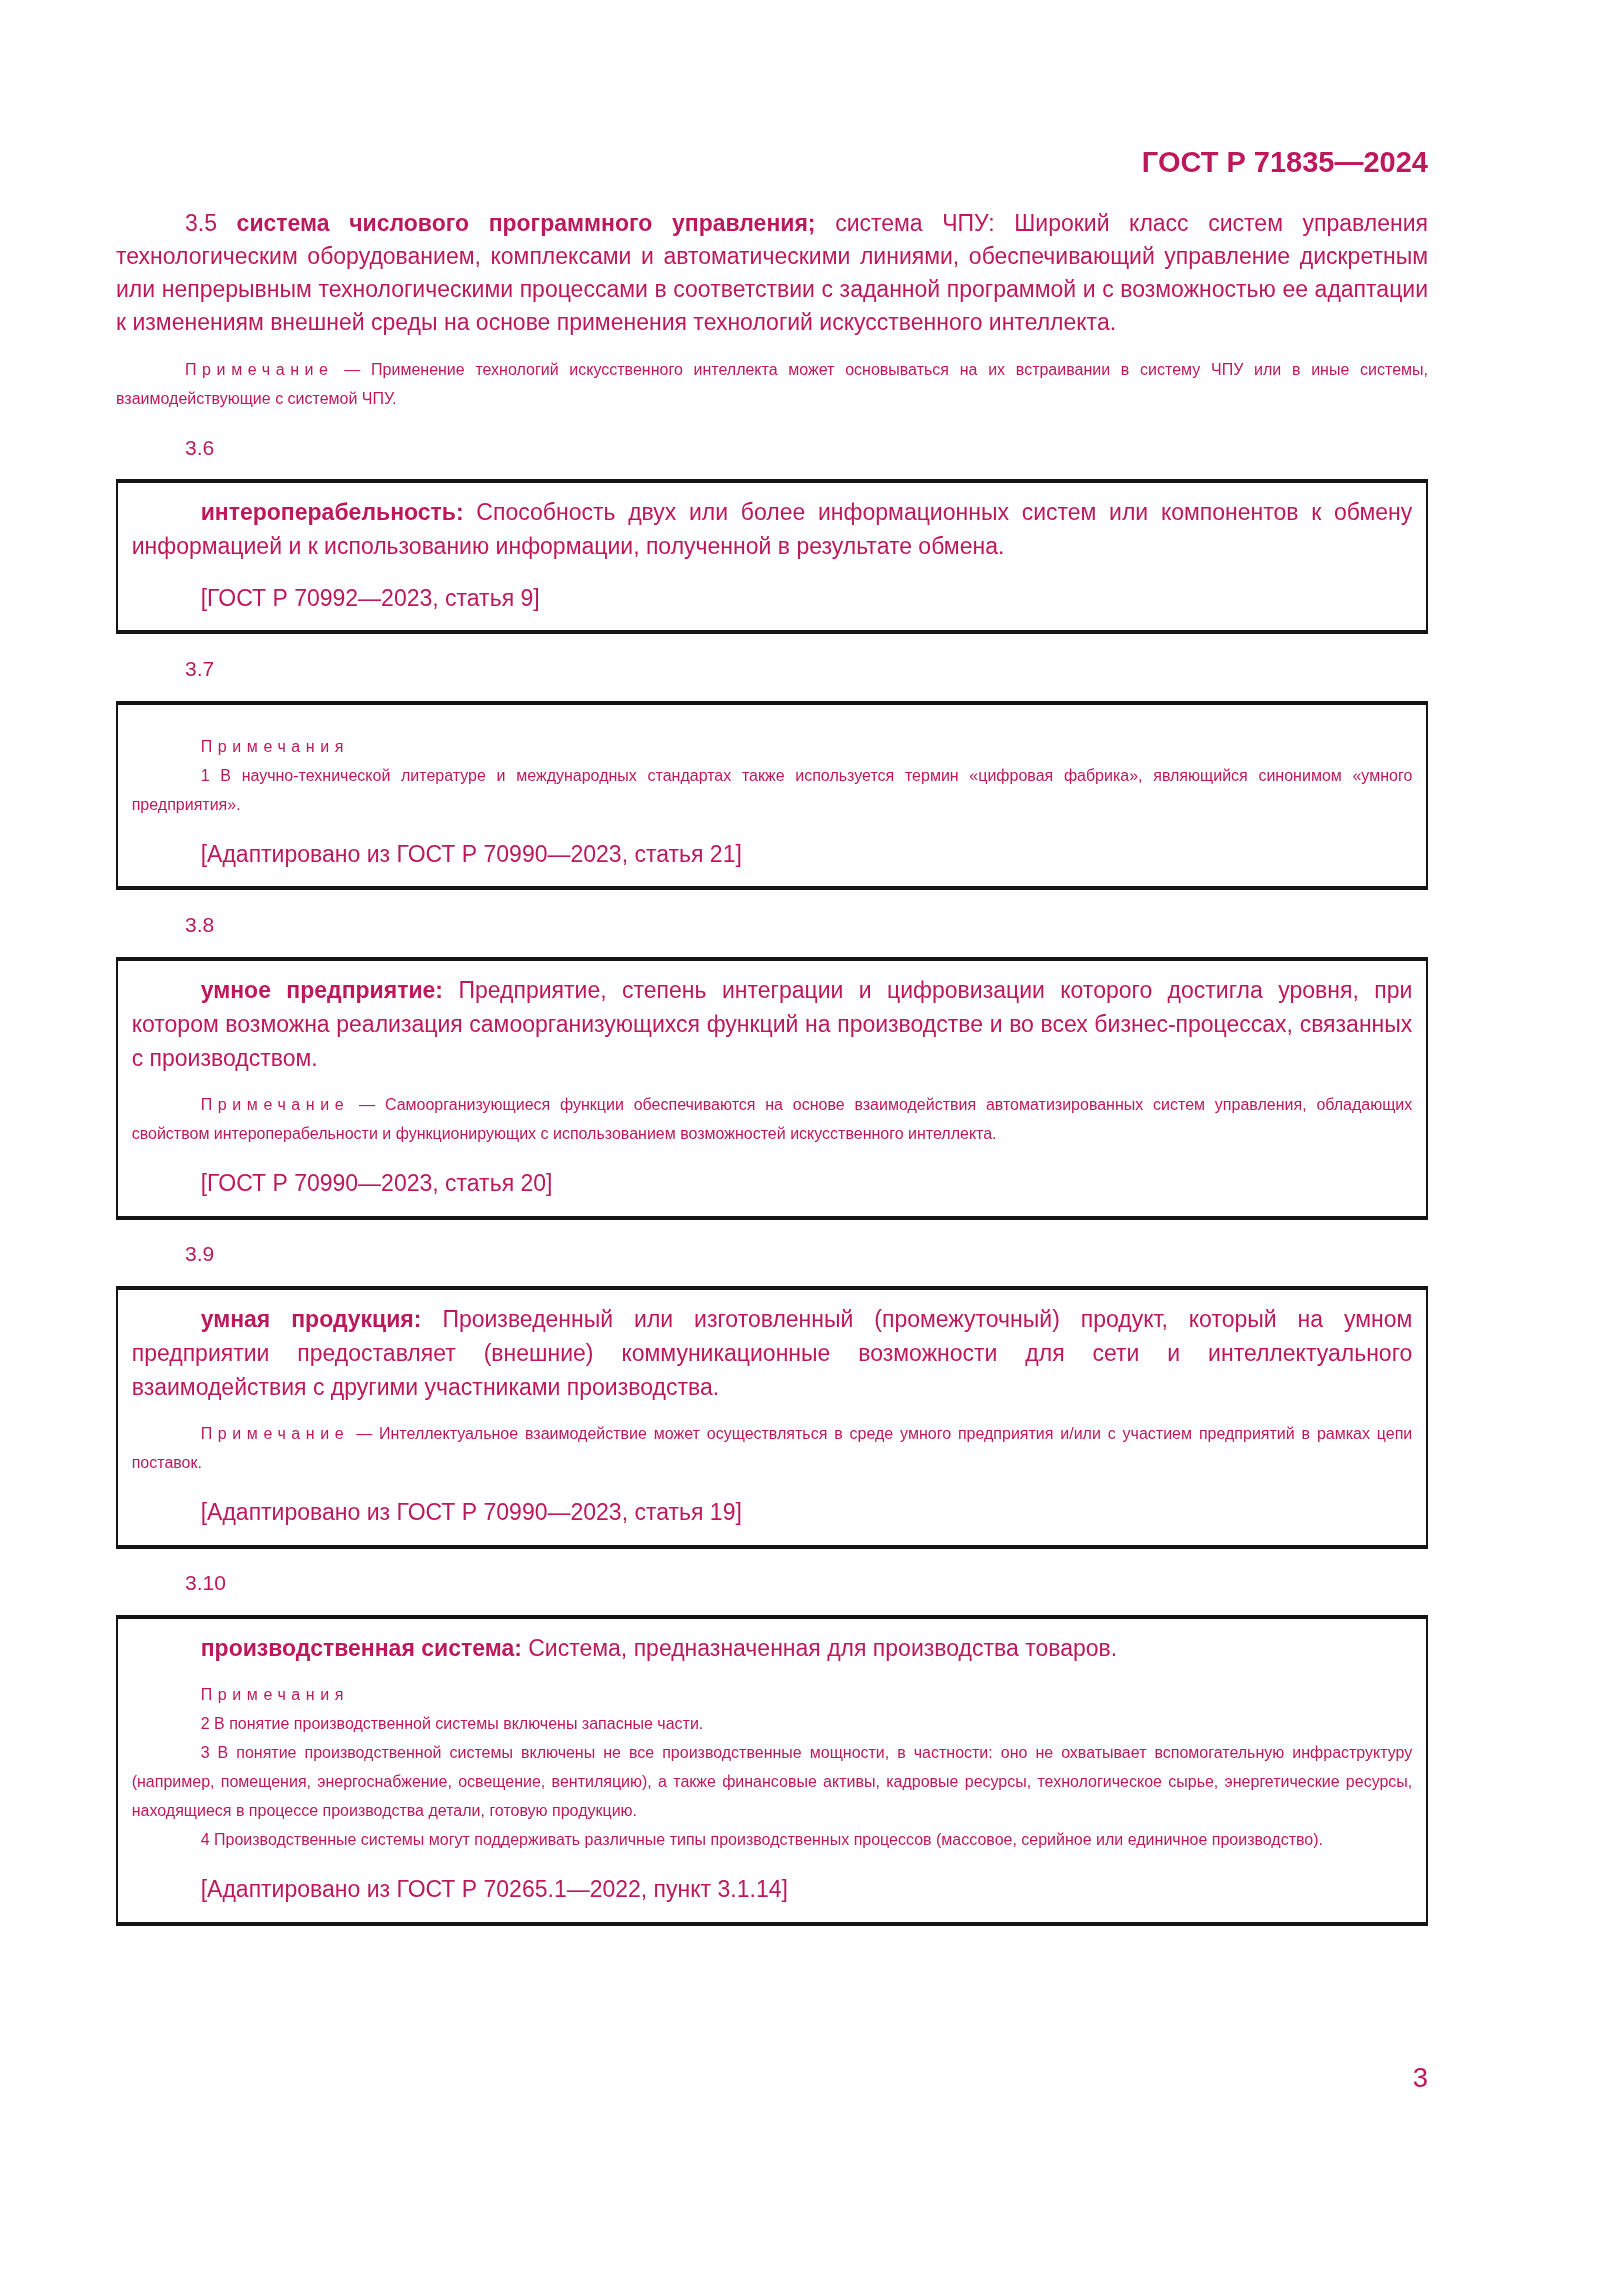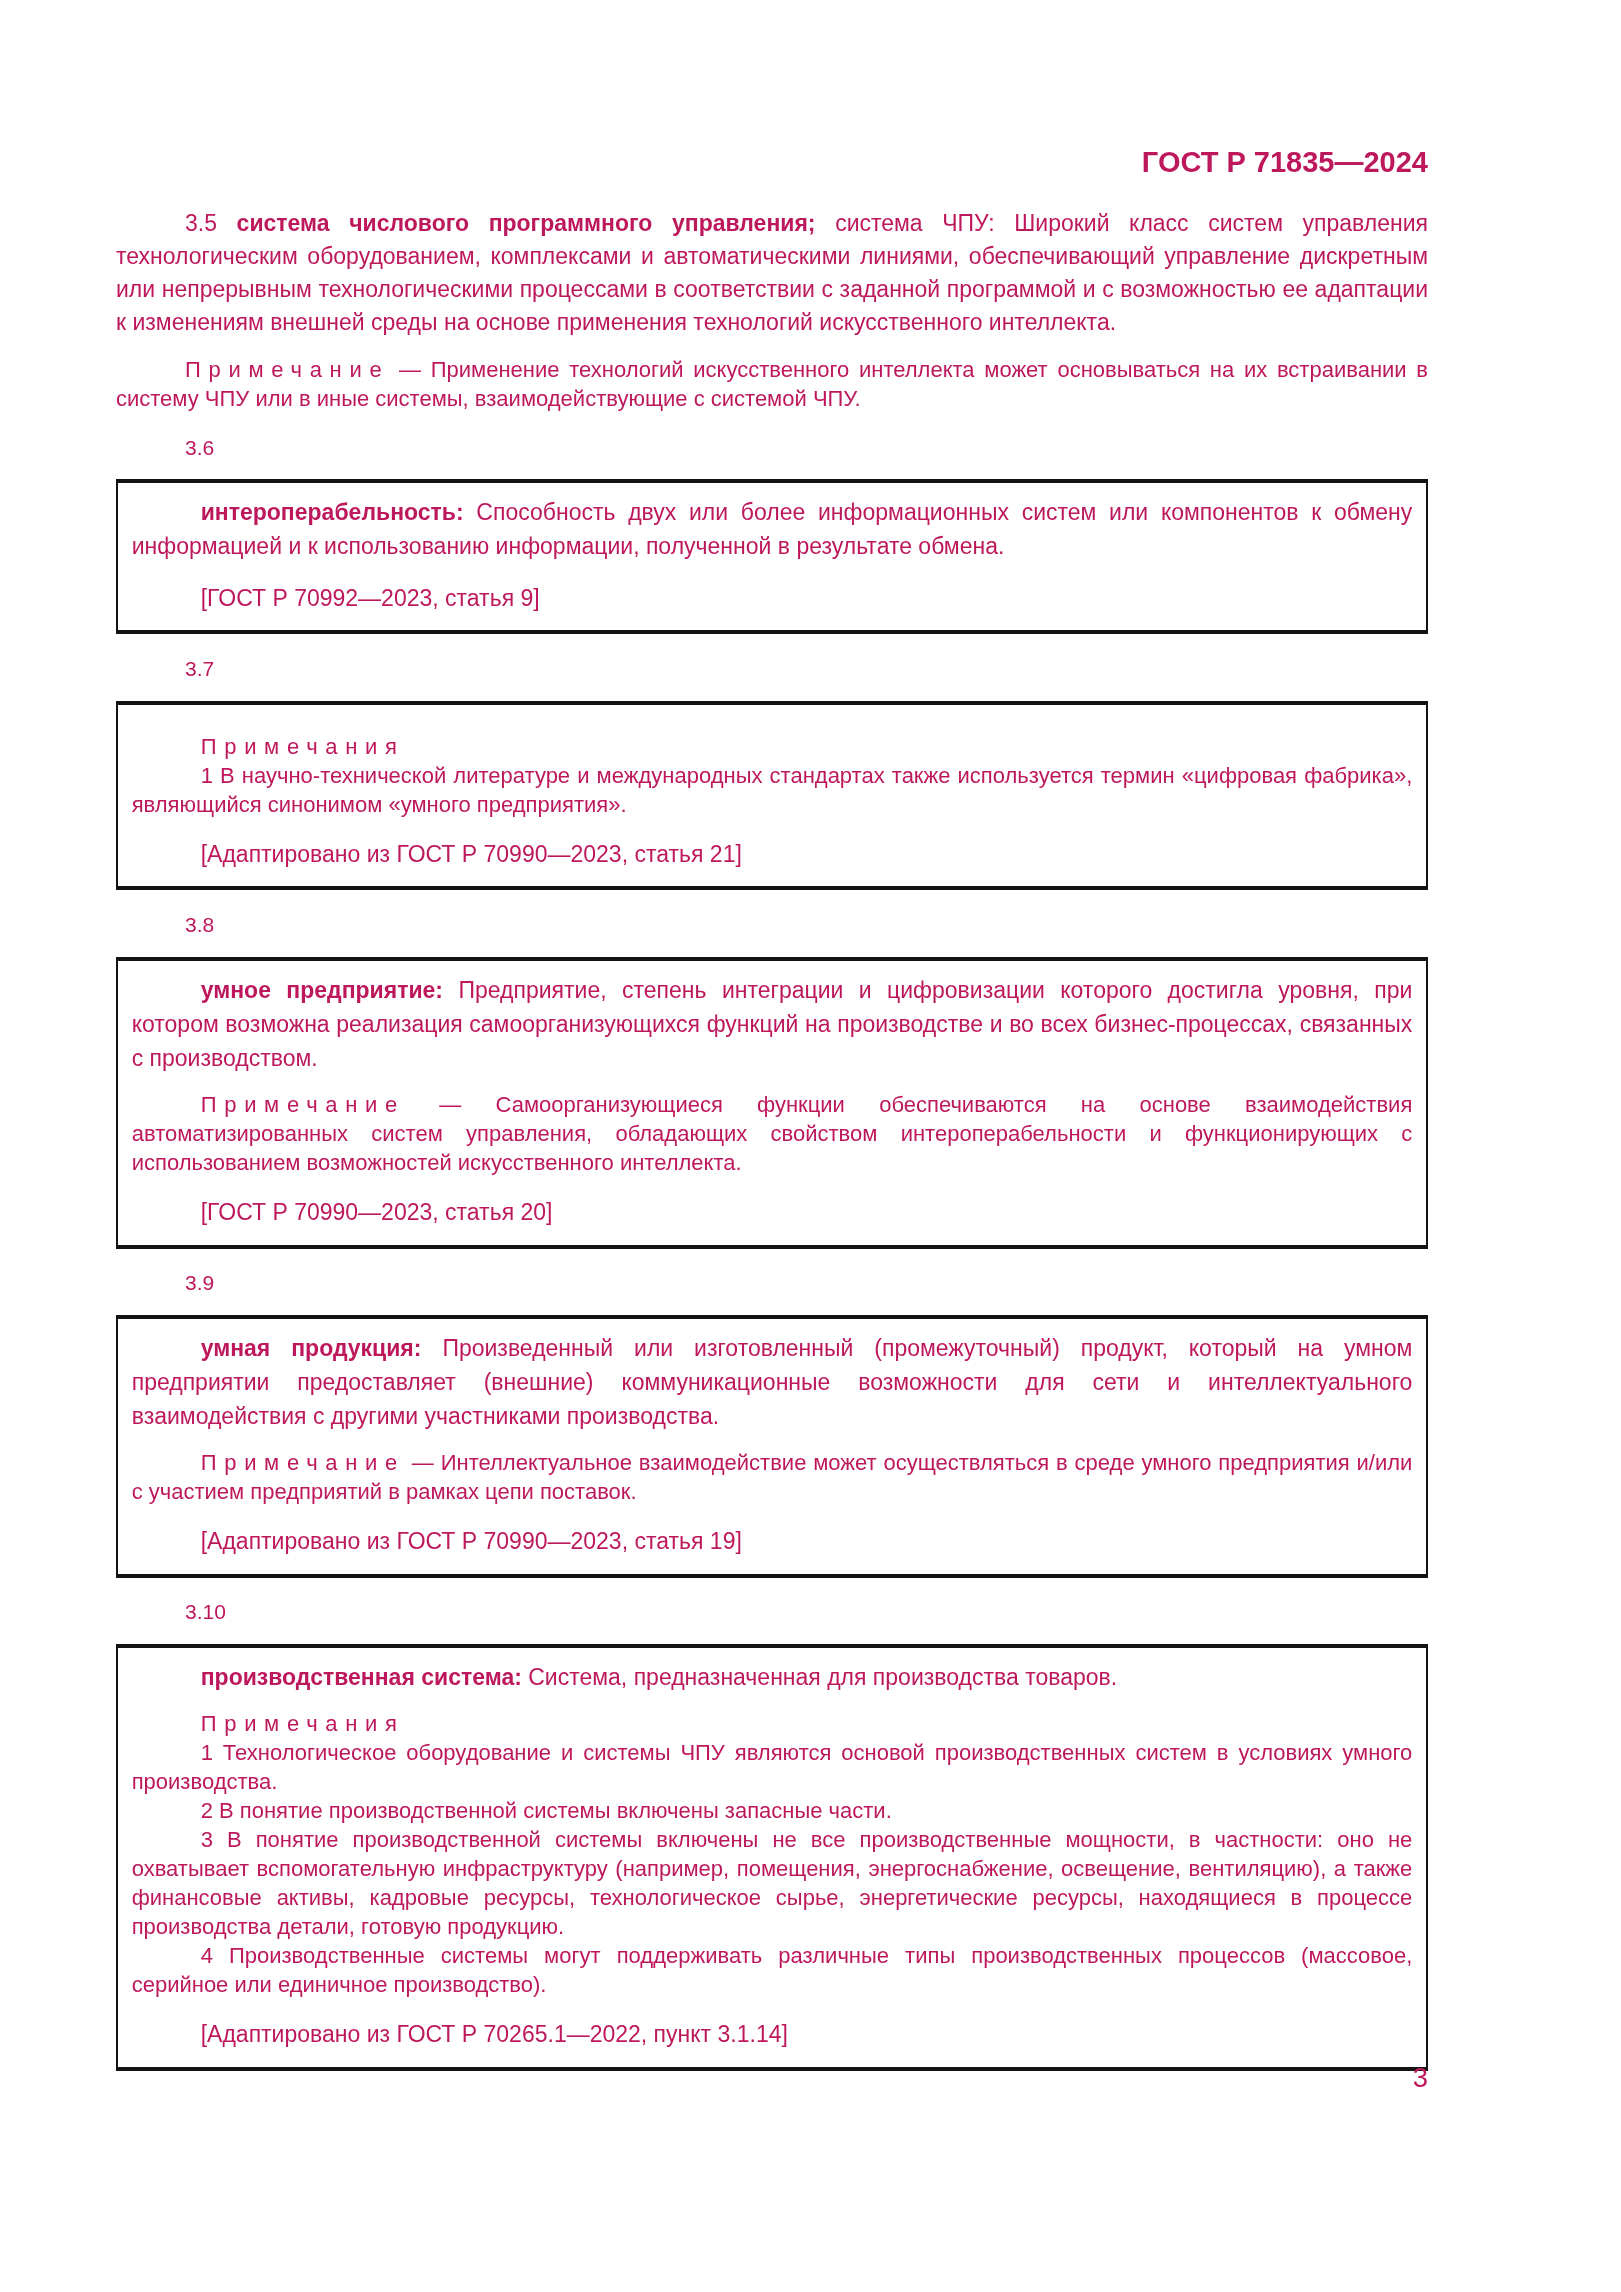--- a/index.html
+++ b/index.html
@@ -31,21 +31,21 @@
     margin-bottom: 27.4px;
   }
   p { margin: 0; }
   .body {
     font-size: 23px;
     line-height: 33px;
     text-align: justify;
     text-indent: 69px;
   }
   .small {
-    font-size: 22px;
+    font-size: 16px;
     line-height: 29px;
     text-align: justify;
     text-indent: 69px;
   }
   .note-block { margin-top: 15.7px; }
   .spaced { letter-spacing: 0.35em; }
   .clause-num {
     font-size: 21px;
     line-height: 33px;
     text-indent: 69px;
@@ -103,21 +103,20 @@
     <div class="tbox">
       <p class="body"><b>умная продукция:</b> <span>Произведенный или изготовленный (промежуточный) продукт, который на умном предприятии предоставляет (внешние) коммуникационные возможности для сети и интеллектуального взаимодействия с другими участниками производства.</span></p>
       <p class="small note-block"><span class="spaced">Примечание</span> <span>— Интеллектуальное взаимодействие может осуществляться в среде умного предприятия и/или с участием предприятий в рамках цепи поставок.</span></p>
       <p class="body source-line">[Адаптировано из ГОСТ Р 70990—2023, статья 19]</p>
     </div>
 
     <p class="clause-num">3.10</p>
     <div class="tbox">
       <p class="body"><b>производственная система:</b> <span>Система, предназначенная для производства товаров.</span></p>
       <p class="small notes-label spaced">Примечания</p>
-      <p class="small">1 Технологическое оборудование и системы ЧПУ являются основой производственных систем в условиях умного производства.</p>
       <p class="small">2 В понятие производственной системы включены запасные части.</p>
       <p class="small">3 В понятие производственной системы включены не все производственные мощности, в частности: оно не охватывает вспомогательную инфраструктуру (например, помещения, энергоснабжение, освещение, вентиляцию), а также финансовые активы, кадровые ресурсы, технологическое сырье, энергетические ресурсы, находящиеся в процессе производства детали, готовую продукцию.</p>
       <p class="small">4 Производственные системы могут поддерживать различные типы производственных процессов (массовое, серийное или единичное производство).</p>
       <p class="body source-line">[Адаптировано из ГОСТ Р 70265.1—2022, пункт 3.1.14]</p>
     </div>
 
   </div>
 
   <div class="page-num">3</div>
 </div>

